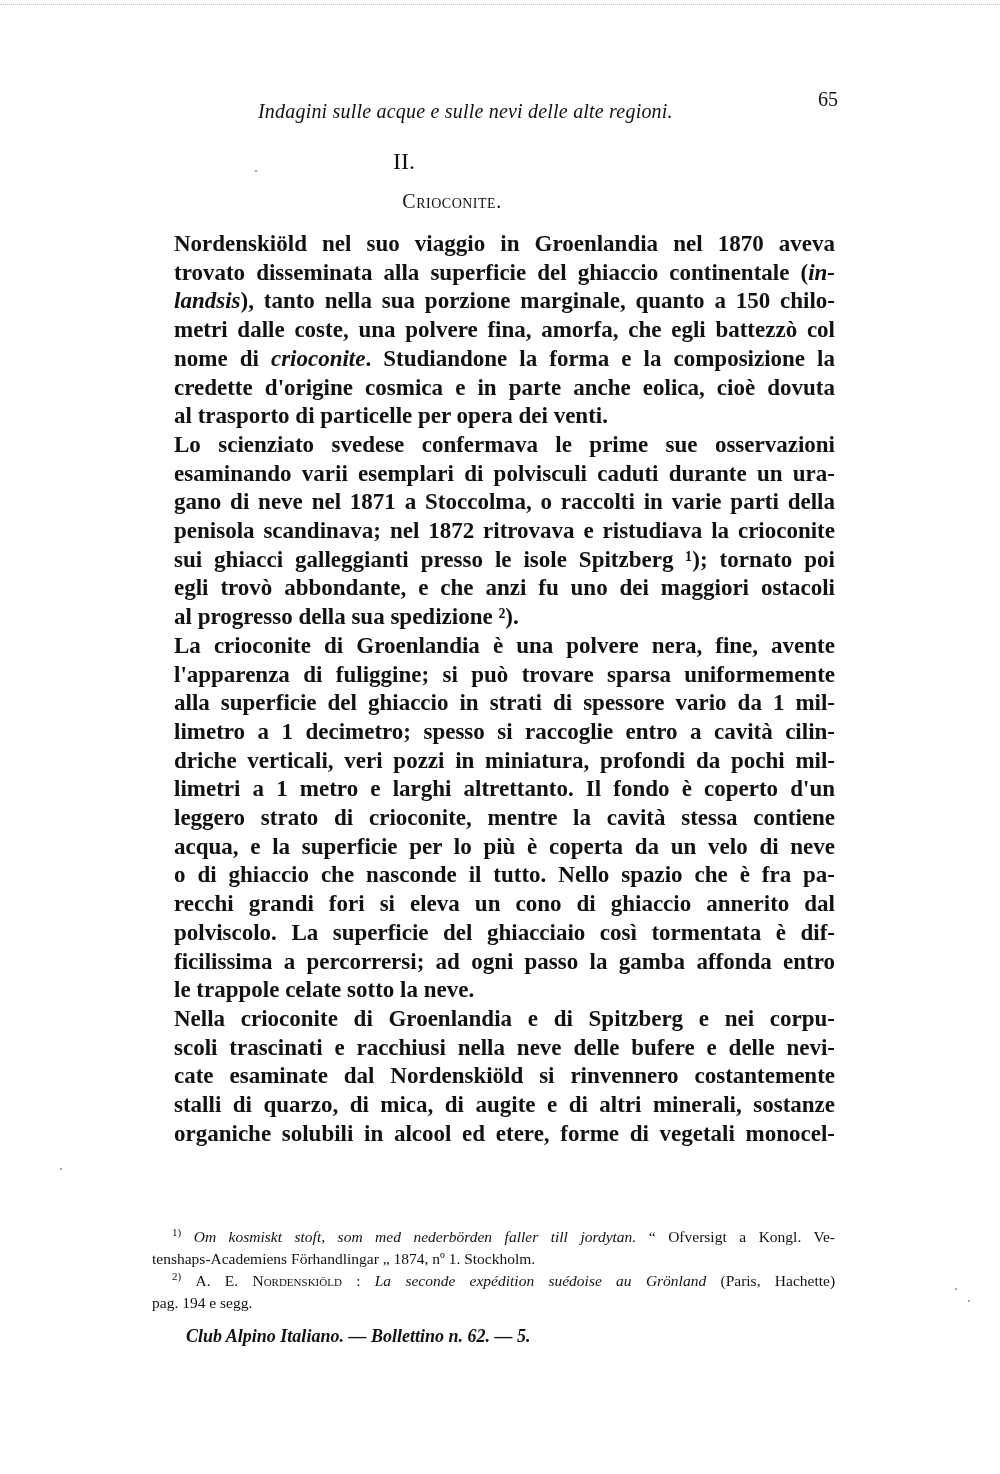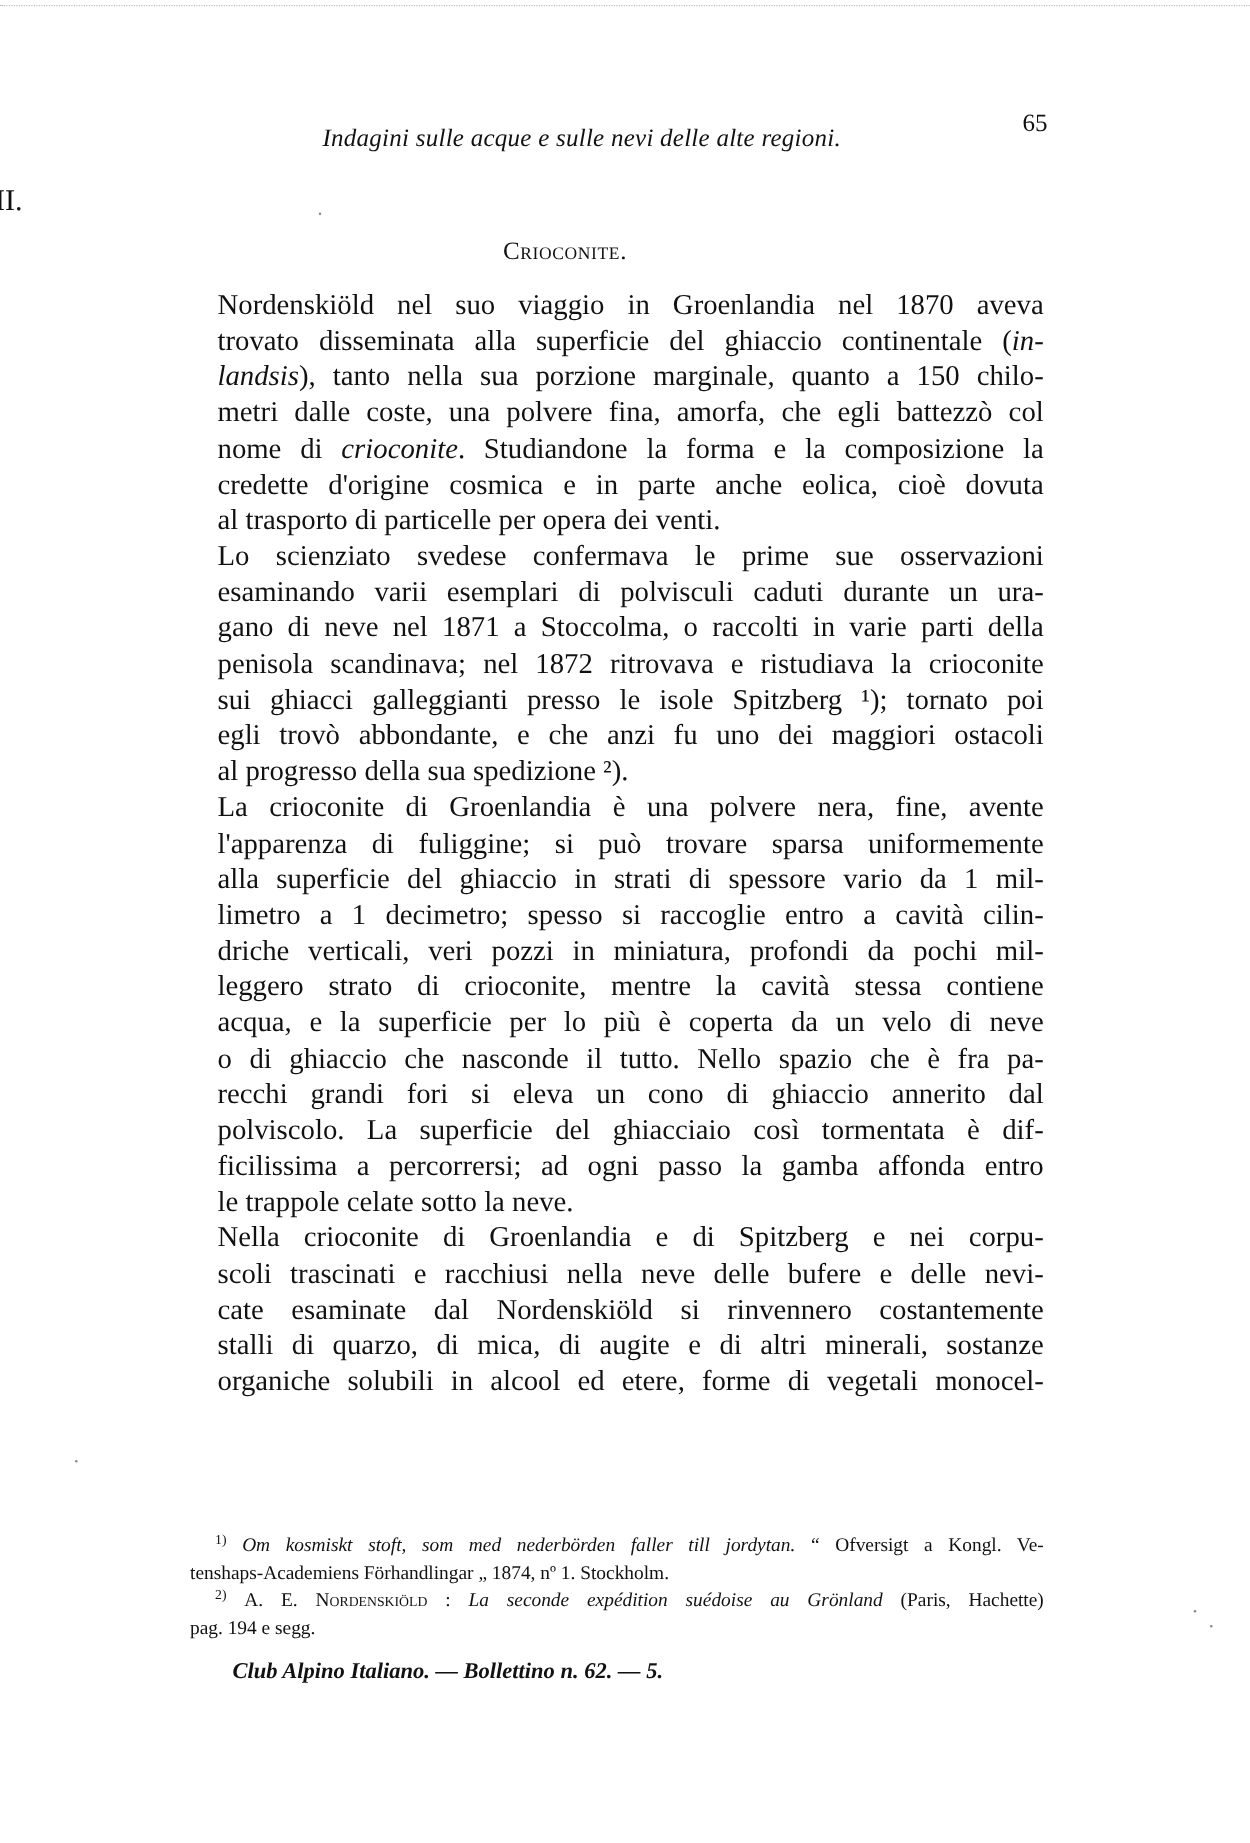--- a/index.html
+++ b/index.html
@@ -1,26 +1,26 @@
 <!DOCTYPE html>
 <html><head>
 <meta charset="utf-8">
 <style>
   html, body { margin: 0; padding: 0; background: #ffffff; }
   body { width: 1000px; height: 1474px; position: relative; overflow: hidden; color: #111; font-family: "Liberation Serif", "DejaVu Serif", serif; }
   .top-noise { position: absolute; left: 0; top: 4px; width: 1000px; height: 2px; border-top: 1px dotted #999; opacity: 0.6; }
   .running-head { position: absolute; top: 88px; left: 258px; width: 580px; height: 30px; }
   .running-title { position: absolute; left: 0; top: 12px; font-style: italic; font-size: 20px; letter-spacing: 0.2px; }
   .page-number { position: absolute; right: 0; top: 0; font-size: 20px; text-align: right; }
-  .section-number { position: absolute; top: 148px; left: 0; width: 816px; text-align: left; font-size: 24px; padding-left: 0; }
+  .section-number { position: absolute; top: 148px; left: 0; width: 816px; text-align: center; font-size: 24px; padding-left: 0; }
   .section-number span { display: inline-block; margin-left: 0; position: relative; left: -4px; }
   .section-title { position: absolute; top: 190px; left: 0; width: 920px; text-align: center; font-size: 20px; font-variant: small-caps; letter-spacing: 0.5px; }
   .section-title span { position: relative; left: -8px; }
   .body-text { position: absolute; top: 230px; left: 152px; width: 683px; font-size: 23px; line-height: 28.7px; text-align: justify; }
-  .body-text p { margin: 0; text-indent: 22px; }
+  .body-text p { margin: 0; text-indent: 22px; font-weight: bold; }
   .body-text .line { display: block; text-align: justify; text-align-last: justify; white-space: nowrap; }
   .body-text .line.last { text-align-last: left; }
   .footnotes { position: absolute; top: 1226px; left: 152px; width: 683px; font-size: 15.5px; line-height: 22px; }
   .footnotes .line { display: block; text-align: justify; text-align-last: justify; white-space: nowrap; }
   .footnotes .line.last { text-align-last: left; }
   .fn-indent { padding-left: 20px; }
   .sup { font-size: 11px; vertical-align: super; line-height: 0; }
   .it { font-style: italic; }
   .sc { font-variant: small-caps; }
   .signature { position: absolute; top: 1326px; left: 186px; font-size: 18px; font-style: italic; font-weight: bold; }
@@ -57,20 +57,21 @@
     <span class="line">sui ghiacci galleggianti presso le isole Spitzberg ¹); tornato poi</span>
     <span class="line">egli trovò abbondante, e che anzi fu uno dei maggiori ostacoli</span>
     <span class="line last">al progresso della sua spedizione ²).</span>
   </p>
   <p>
     <span class="line">La crioconite di Groenlandia è una polvere nera, fine, avente</span>
     <span class="line">l'apparenza di fuliggine; si può trovare sparsa uniformemente</span>
     <span class="line">alla superficie del ghiaccio in strati di spessore vario da 1 mil-</span>
     <span class="line">limetro a 1 decimetro; spesso si raccoglie entro a cavità cilin-</span>
     <span class="line">driche verticali, veri pozzi in miniatura, profondi da pochi mil-</span>
+    <span class="line">limetri a 1 metro e larghi altrettanto. Il fondo è coperto d'un</span>
     <span class="line">leggero strato di crioconite, mentre la cavità stessa contiene</span>
     <span class="line">acqua, e la superficie per lo più è coperta da un velo di neve</span>
     <span class="line">o di ghiaccio che nasconde il tutto. Nello spazio che è fra pa-</span>
     <span class="line">recchi grandi fori si eleva un cono di ghiaccio annerito dal</span>
     <span class="line">polviscolo. La superficie del ghiacciaio così tormentata è dif-</span>
     <span class="line">ficilissima a percorrersi; ad ogni passo la gamba affonda entro</span>
     <span class="line last">le trappole celate sotto la neve.</span>
   </p>
   <p>
     <span class="line">Nella crioconite di Groenlandia e di Spitzberg e nei corpu-</span>

